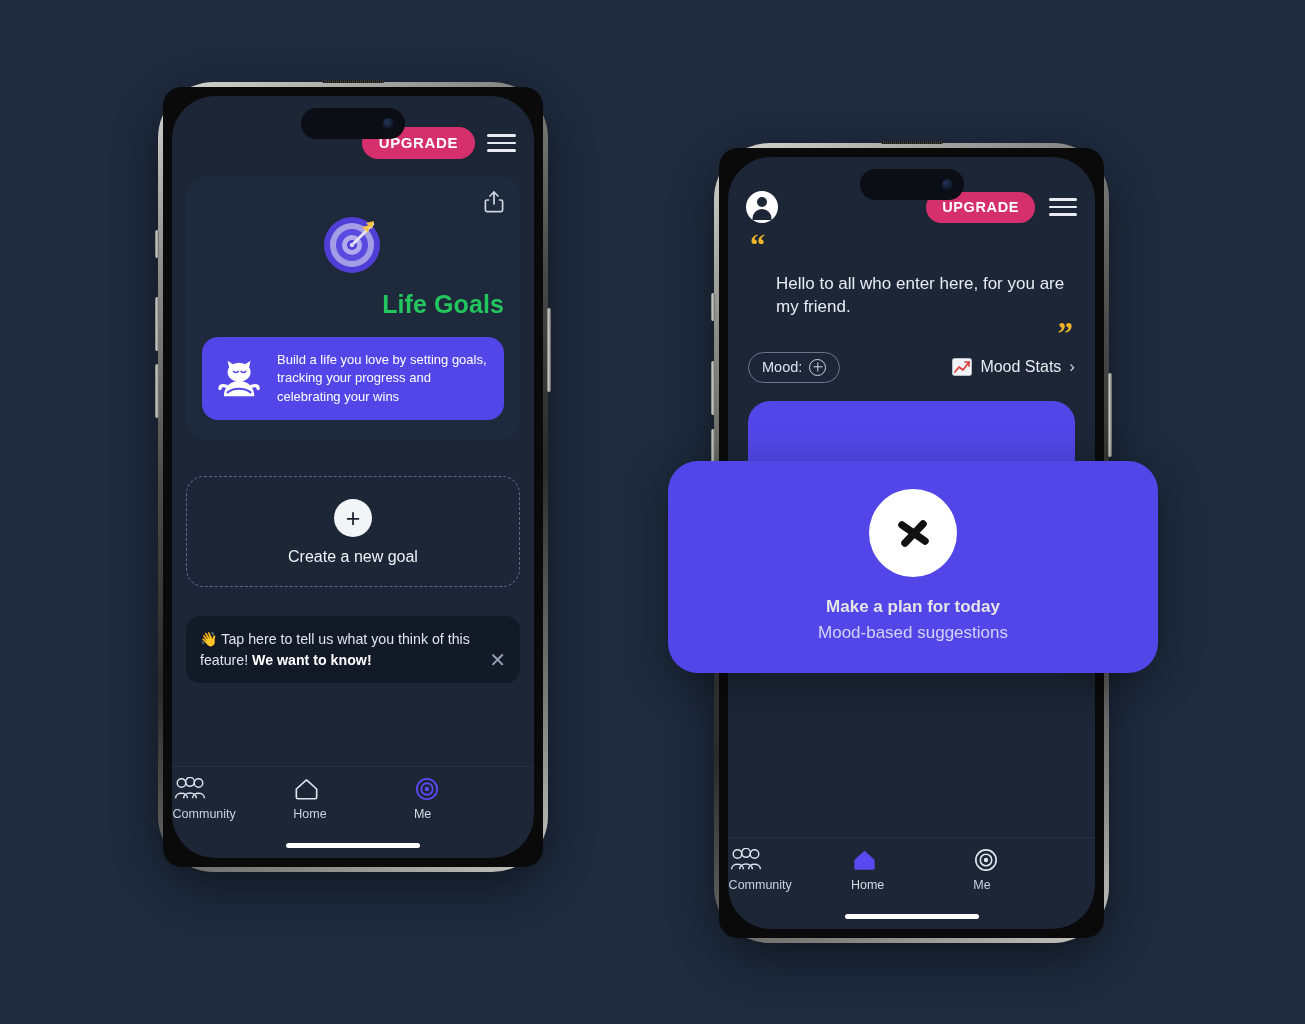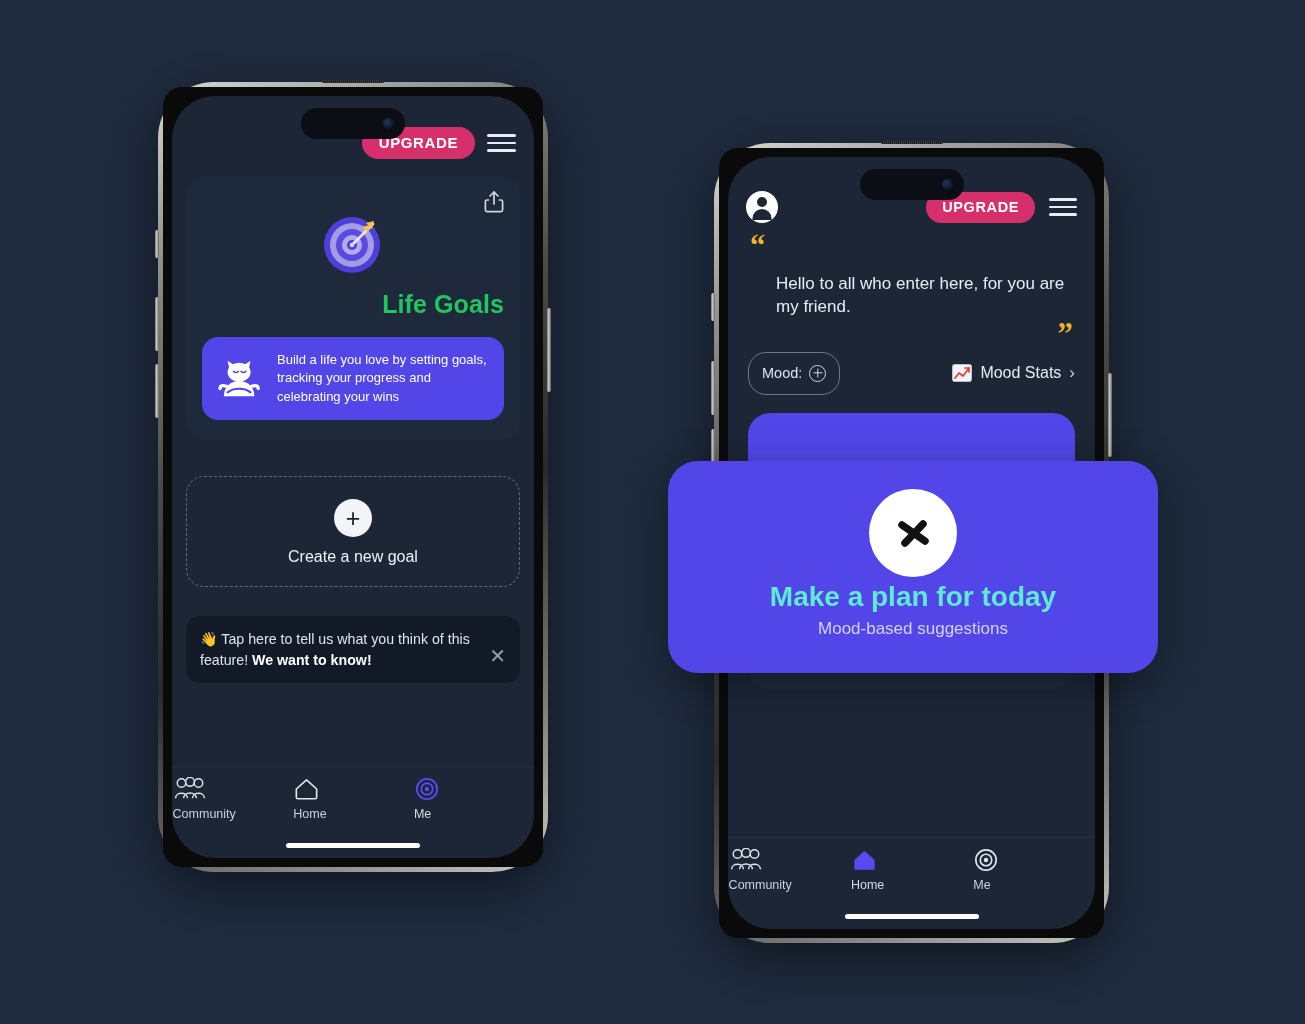--- a/index.html
+++ b/index.html
@@ -132,21 +132,21 @@
   }
   .plus-circle {
     width: 38px; height: 38px; border-radius: 50%; background: #f2f4f7;
     display: flex; align-items: center; justify-content: center;
     color: #18202e; font-size: 25px; line-height: 1; font-weight: 400;
   }
   .create-goal .cg-label { color: #eef1f6; font-size: 16px; }
 
   .feedback {
     margin: 29px 14px 0; background: #121a28; border-radius: 14px;
-    padding: 13px 14px; display: flex; align-items: center; gap: 10px;
+    padding: 13px 14px; display: flex; align-items: flex-end; gap: 10px;
     flex: none; cursor: pointer;
   }
   .feedback .fb-txt { color: #dfe5ee; font-size: 14.2px; line-height: 1.44; flex: 1; }
   .feedback .fb-txt b { font-weight: 700; color: #fff; }
   .close-x { color: #93a0b4; font-size: 20px; line-height: 1; cursor: pointer;
              padding-top: 12px; }
 
   
   #phone2 .appbar { height: 76px; justify-content: space-between; padding-top: 24px; }
   #phone2 .appbar .right { display: flex; align-items: center; gap: 14px; }
@@ -159,21 +159,21 @@
   .qmark.close { text-align: right; display: block; margin-top: 6px; }
   .quote-text { color: #e7ecf3; font-size: 17px; line-height: 1.38;
                 margin: 12px 0 0 26px; }
 
   .mood-row {
     display: flex; align-items: center; justify-content: space-between;
     padding: 8px 20px 0; flex: none;
   }
   .mood-chip {
     border: 1.4px solid #6b7789; border-radius: 18px;
-    padding: 12px 13px; display: flex; align-items: center; gap: 7px;
+    padding: 6px 13px; display: flex; align-items: center; gap: 7px;
     color: #dde3ec; font-size: 14.5px; cursor: pointer;
   }
   .plus-ring { width: 17px; height: 17px; border-radius: 50%;
                border: 1.4px solid #cfd6e0; position: relative; }
   .plus-ring::before, .plus-ring::after {
     content:""; position:absolute; background:#cfd6e0;
     left:50%; top:50%; transform: translate(-50%,-50%);
   }
   .plus-ring::before { width: 9px; height: 1.4px; }
   .plus-ring::after  { width: 1.4px; height: 9px; }
@@ -204,21 +204,21 @@
     border-radius: 30px; z-index: 40;
     display: flex; flex-direction: column; align-items: center;
     padding-top: 28px;
     box-shadow: 0 10px 40px rgba(0,0,0,.35);
     cursor: pointer;
   }
   .plan-overlay .circ {
     width: 88px; height: 88px; border-radius: 50%; background: #fff;
     display: flex; align-items: center; justify-content: center;
   }
-  .plan-overlay .ttl { color: #5eead4; font-size: 28px; font-weight: 700; margin-top: 4px; }
+  .plan-overlay .ttl { color: #e5e5e5; font-size: 17px; font-weight: 700; margin-top: 20px; }
   .plan-overlay .sub { color: #d5d2f7; font-size: 17px; margin-top: 6px; }
 </style>
 </head>
 <body>
 
 <div class="stage">
 
   <div class="phone" id="phone1">
     <div class="btn-side btn-left" style="top:148px;height:28px;"></div>
     <div class="btn-side btn-left" style="top:215px;height:54px;"></div>

